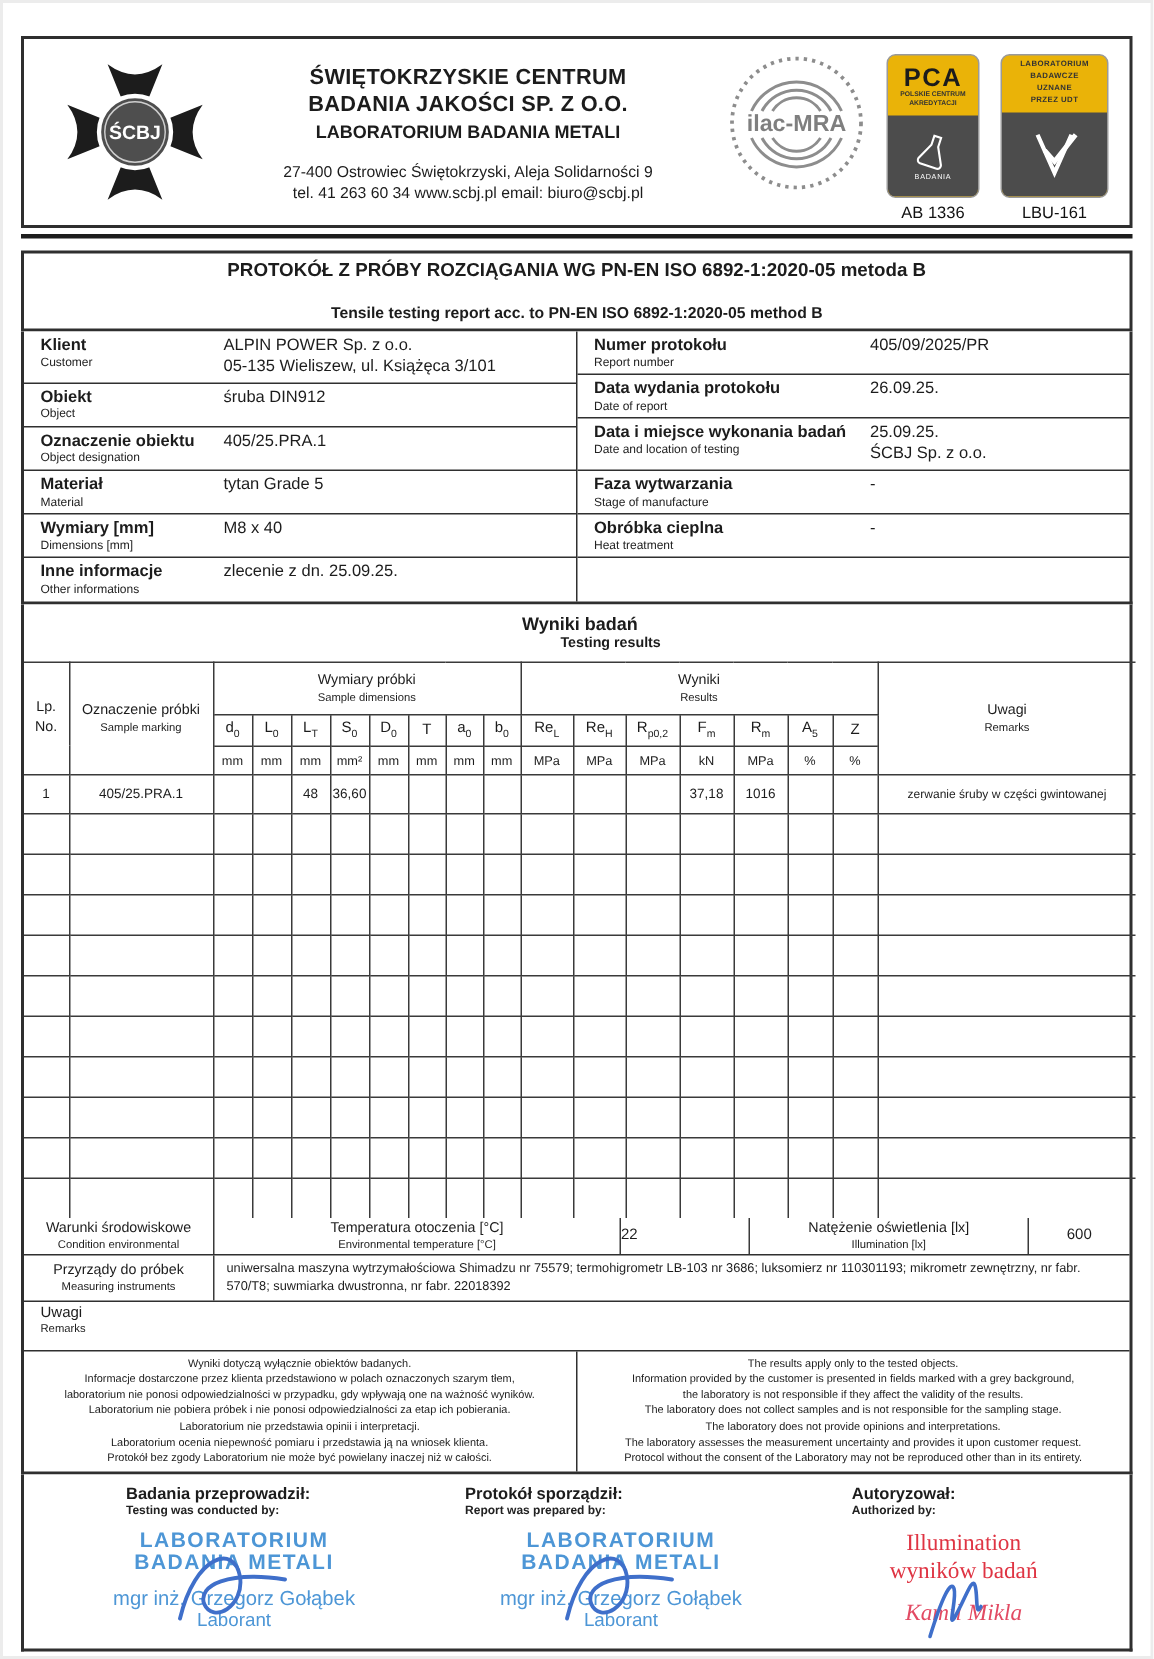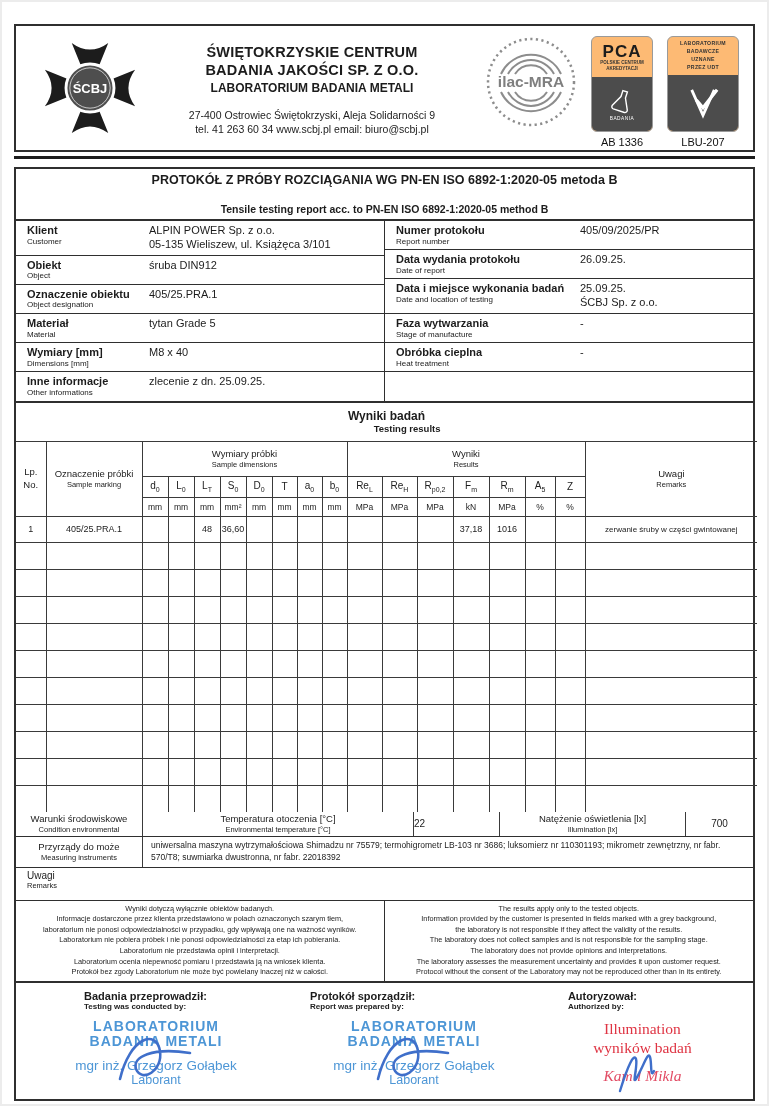--- a/index.html
+++ b/index.html
@@ -15,21 +15,21 @@
   .header-box{border:2px solid #2f2f2f;height:124px;display:flex;align-items:flex-start;background:#fff;}
   .logo-cell{width:148px;display:flex;justify-content:center;align-items:center;height:100%;}
   .org-block{width:296px;text-align:center;padding-top:17px;}
   .org-l1,.org-l2{font-size:14.5px;font-weight:bold;letter-spacing:.2px;line-height:1.25;}
   .org-l3{font-size:12px;font-weight:bold;margin-top:2px;}
   .org-addr{font-size:10.5px;margin-top:14px;}
   .org-contact{font-size:10.5px;margin-top:2px;}
   .marks{flex:1;display:flex;justify-content:flex-end;gap:14px;padding:10px 14px 0 0;}
   .mark-col{text-align:center;}
   .mark-caption{font-size:11px;margin-top:4px;color:#111;}
-  .badge{border:1.5px solid #9a9a9a;border-radius:6px;background:#fdba74;overflow:hidden;display:flex;flex-direction:column;}
+  .badge{border:1.5px solid #9a9a9a;border-radius:6px;background:#eab308;overflow:hidden;display:flex;flex-direction:column;}
   .badge.pca{width:60px;height:94px;}
   .badge.udt{width:70px;height:94px;}
   .pca-top{height:40px;display:flex;flex-direction:column;align-items:center;justify-content:center;}
   .pca-abbr{font-size:17px;font-weight:bold;letter-spacing:1px;line-height:1;}
   .pca-sub{font-size:4.5px;font-weight:bold;color:#333;line-height:1.3;}
   .dark-area{flex:1;background:#4c4c4c;display:flex;flex-direction:column;align-items:center;justify-content:center;gap:2px;}
   .dark-area .mini-label{font-size:4.8px;color:#fff;letter-spacing:.5px;}
   .udt-top{height:38px;display:flex;flex-direction:column;align-items:center;justify-content:center;}
   .udt-line{font-size:5.2px;font-weight:bold;color:#333;line-height:1.5;letter-spacing:.3px;}
 
@@ -176,21 +176,21 @@
             <div class="udt-line">UZNANE</div>
             <div class="udt-line">PRZEZ UDT</div>
           </div>
           <div class="dark-area">
             <svg width="34" height="32" viewBox="0 0 36 34">
               <path d="M6,3 L18,30 L30,3" fill="none" stroke="#ffffff" stroke-width="3"></path>
               <path d="M11,14 L18,22 L33,3" fill="none" stroke="#ffffff" stroke-width="3.4"></path>
             </svg>
           </div>
         </div>
-        <div class="mark-caption">LBU-207</div>
+        <div class="mark-caption">LBU-161</div>
       </div>
     </div>
   </div>
 
   <div class="heavy-rule"></div>
 
   <div class="title-box">
     <div class="title-pl">PROTOKÓŁ Z PRÓBY ROZCIĄGANIA WG PN-EN ISO 6892-1:2020-05 metoda B</div>
     <div class="title-en">Tensile testing report acc. to PN-EN ISO 6892-1:2020-05 method B</div>
   </div>
@@ -600,27 +600,27 @@
         <div class="grp-en">Environmental temperature [°C]</div>
       </div>
       <div class="cell env-tempv">
         <div>22</div>
       </div>
       <div class="cell env-illum">
         <div class="grp-pl">Natężenie oświetlenia [lx]</div>
         <div class="grp-en">Illumination [lx]</div>
       </div>
       <div class="cell env-illumv">
-        <div>700</div>
+        <div>600</div>
       </div>
     </div>
 
     <div class="flex-row instr-row">
       <div class="cell instr-label">
-        <div class="grp-pl">Przyrządy do może</div>
+        <div class="grp-pl">Przyrządy do próbek</div>
         <div class="grp-en">Measuring instruments</div>
       </div>
       <div class="cell instr-value">uniwersalna maszyna wytrzymałościowa Shimadzu nr 75579; termohigrometr LB-103 nr 3686; luksomierz nr 110301193; mikrometr zewnętrzny, nr fabr. 570/T8; suwmiarka dwustronna, nr fabr. 22018392</div>
     </div>
 
     <div class="uwagi-row">
       <div class="lbl-pl" style="font-weight:normal;font-size:10px;">Uwagi</div>
       <div class="grp-en">Remarks</div>
     </div>
 

